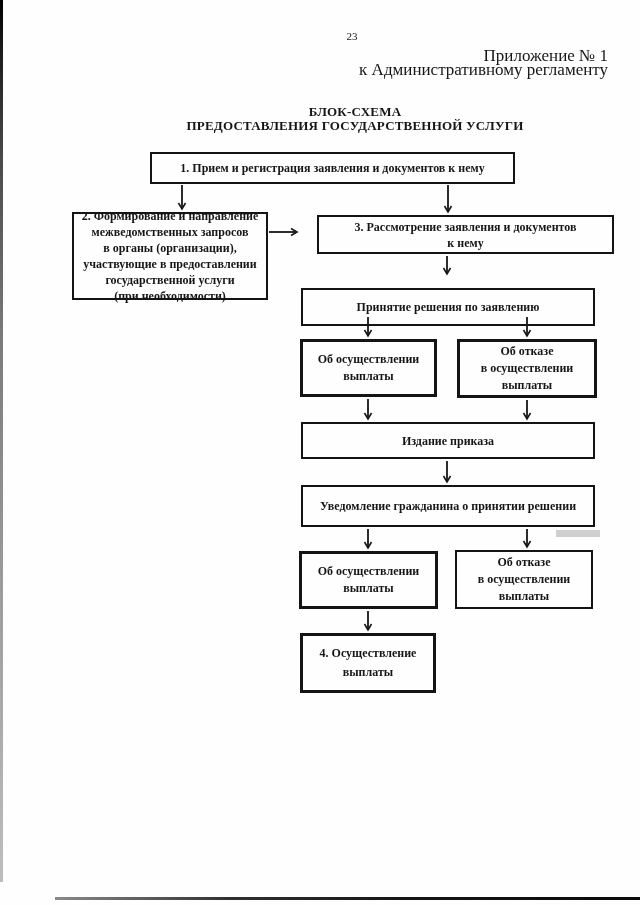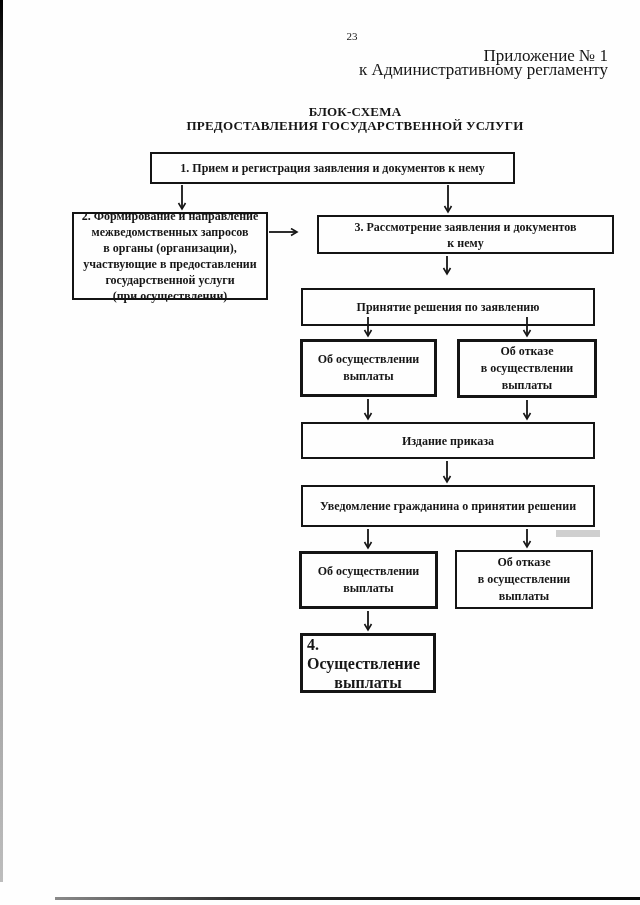--- a/index.html
+++ b/index.html
@@ -43,21 +43,21 @@
   .box {
     position:absolute; box-sizing:border-box;
     border:2px solid #141414; background:#fefefe;
     display:flex; flex-direction:column; align-items:center; justify-content:center;
     text-align:left; font-weight:bold; font-size:12px; line-height:16px;
     padding:1px 4px;
   }
   .box span { display:block; }
   .b3 { border-width:3px; }
   .lh17 { line-height:17px; }
-  .lh19 { line-height:19px; font-size:16px; }
+  .lh19 { line-height:19px; font-size:12px; }
 
   #b-step1   { left:150px; top:152px; width:365px; height:32px; }
   #b-step2   { left:72px;  top:212px; width:196px; height:88px; border-width:2.5px; }
   #b-step3   { left:300px; top:215px; width:297px; height:39px;margin-left:17px;  }
   #b-decision{ left:301px; top:288px; width:294px; height:38px; border-width:2.5px; }
   #b-grant1  { left:300px; top:339px; width:137px; height:58px; }
   #b-refuse1 { left:457px; top:339px; width:140px; height:59px; }
   #b-order   { left:301px; top:422px; width:294px; height:37px; }
   #b-notify  { left:301px; top:485px; width:294px; height:42px; }
   #b-grant2  { left:299px; top:551px; width:139px; height:58px; }
@@ -90,21 +90,21 @@
   <div class="box" id="b-step1">
     <span>1. Прием и регистрация заявления и документов к нему</span>
   </div>
 
   <div class="box" id="b-step2">
     <span>2. Формирование и направление</span>
     <span>межведомственных запросов</span>
     <span>в органы (организации),</span>
     <span>участвующие в предоставлении</span>
     <span>государственной услуги</span>
-    <span>(при осуществлении)</span>
+    <span>(при необходимости)</span>
   </div>
 
   <div class="box" id="b-step3">
     <span>3. Рассмотрение заявления и документов</span>
     <span>к нему</span>
   </div>
 
   <div class="box" id="b-decision">
     <span>Принятие решения по заявлению</span>
   </div>

